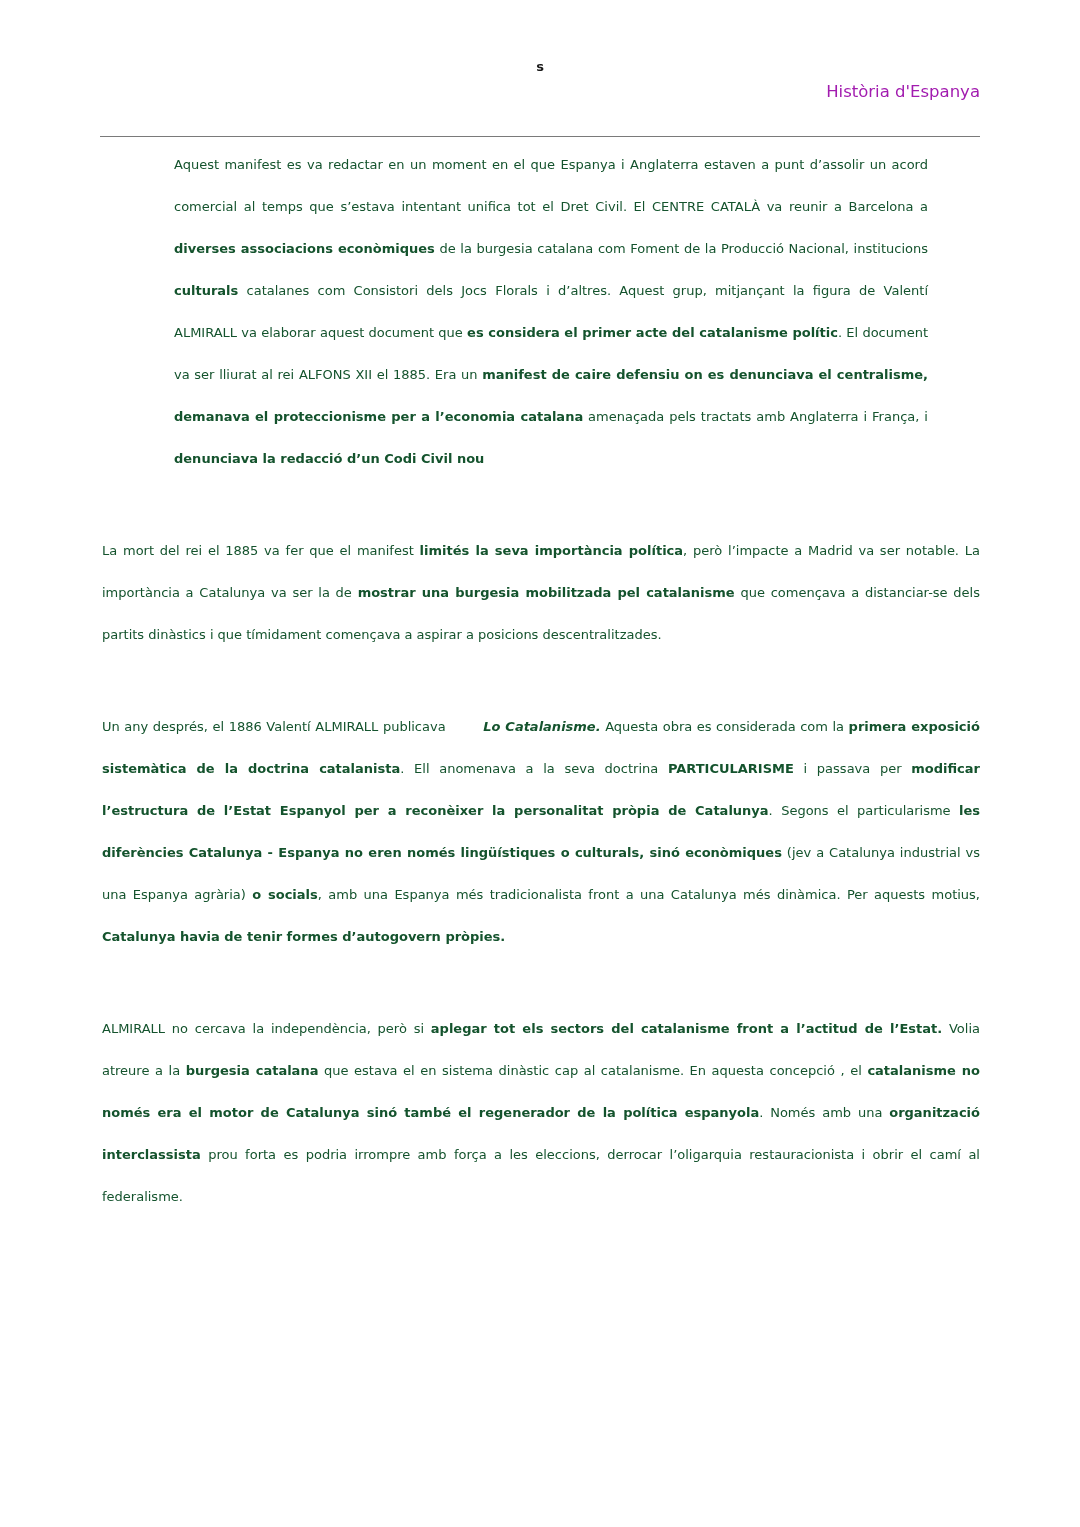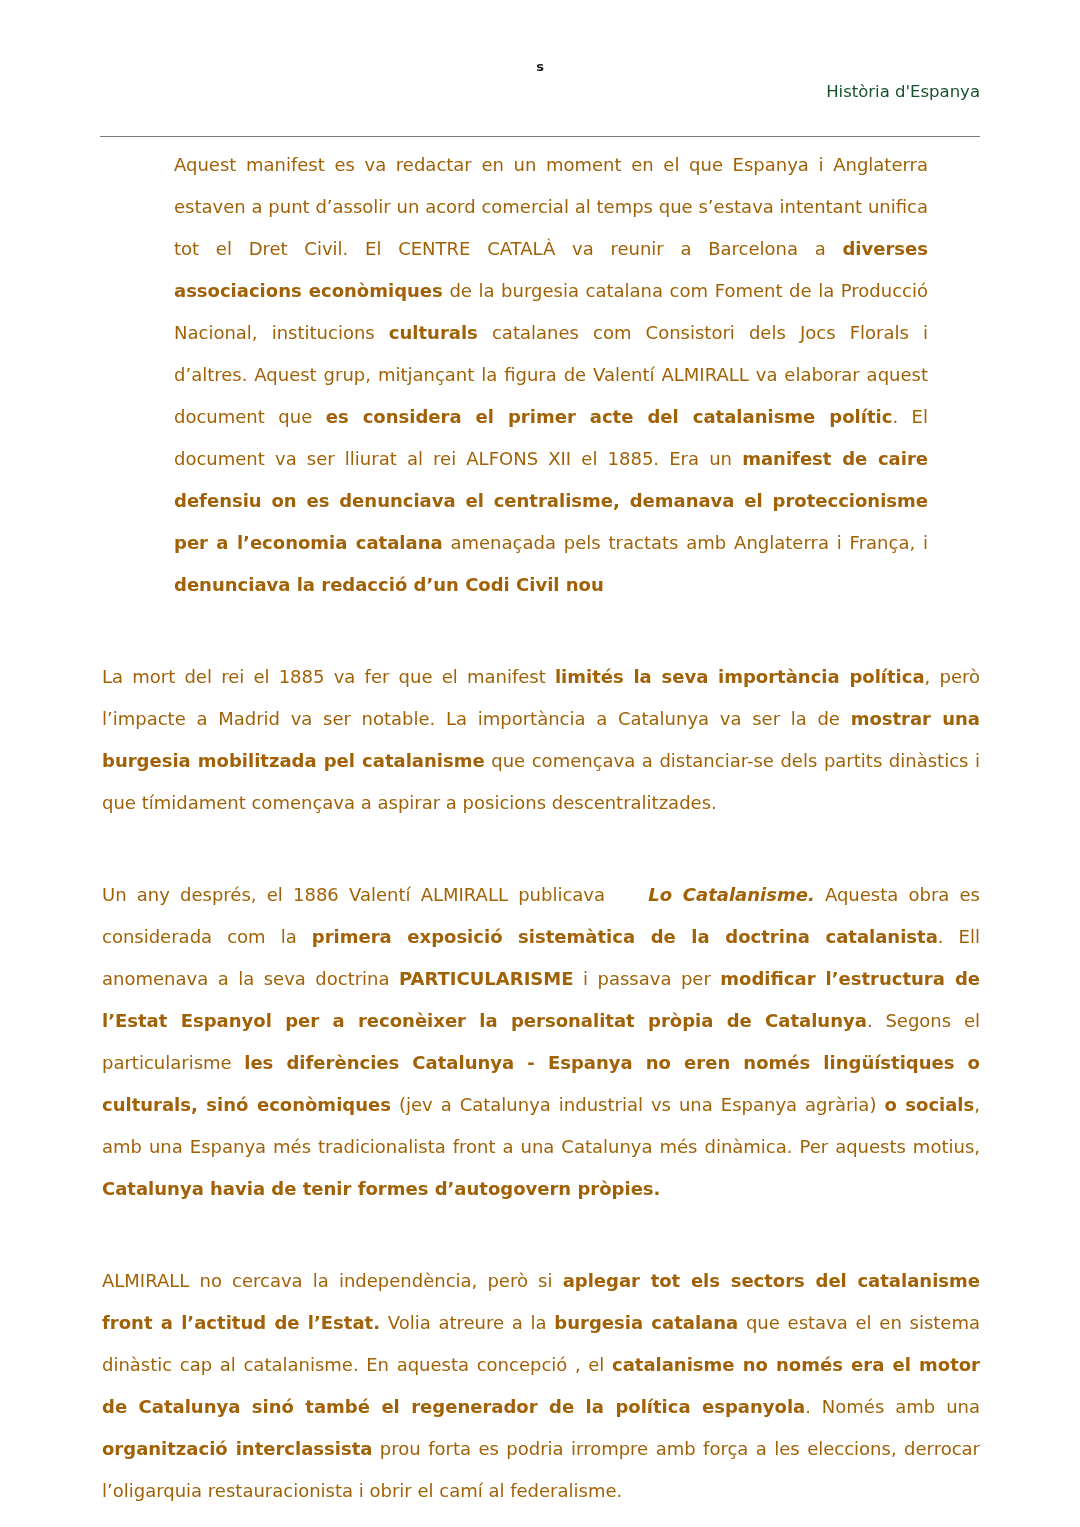--- a/index.html
+++ b/index.html
@@ -31,46 +31,46 @@
     font-weight: bold;
     line-height: 1;
     color: #1a1a1a;
   }
   .header-title {
     position: absolute;
     right: 100px;
     top: 82px;
     font-size: 16.5px;
     line-height: 1.2;
-    color: #14532d;
+    color: #a21caf;
     white-space: nowrap;
   }
   .header-rule {
     position: absolute;
     left: 100px;
     top: 136px;
     width: 880px;
     height: 1px;
     background: #7a7a7a;
   }
 
   
   .content {
     position: absolute;
     left: 102px;
     top: 144px;
     width: 878px;
   }
   p {
     margin: 0;
-    font-size: 18px;
+    font-size: 13px;
     line-height: 42px;
     text-align: justify;
     text-justify: inter-word;
-    color: #a16207;
+    color: #14532d;
     -webkit-hyphens: none;
     hyphens: none;
   }
   p.quote {
     margin-left: 72px;
     width: 754px;
   }
   p.gap-big {
     margin-top: 50px;
   }

